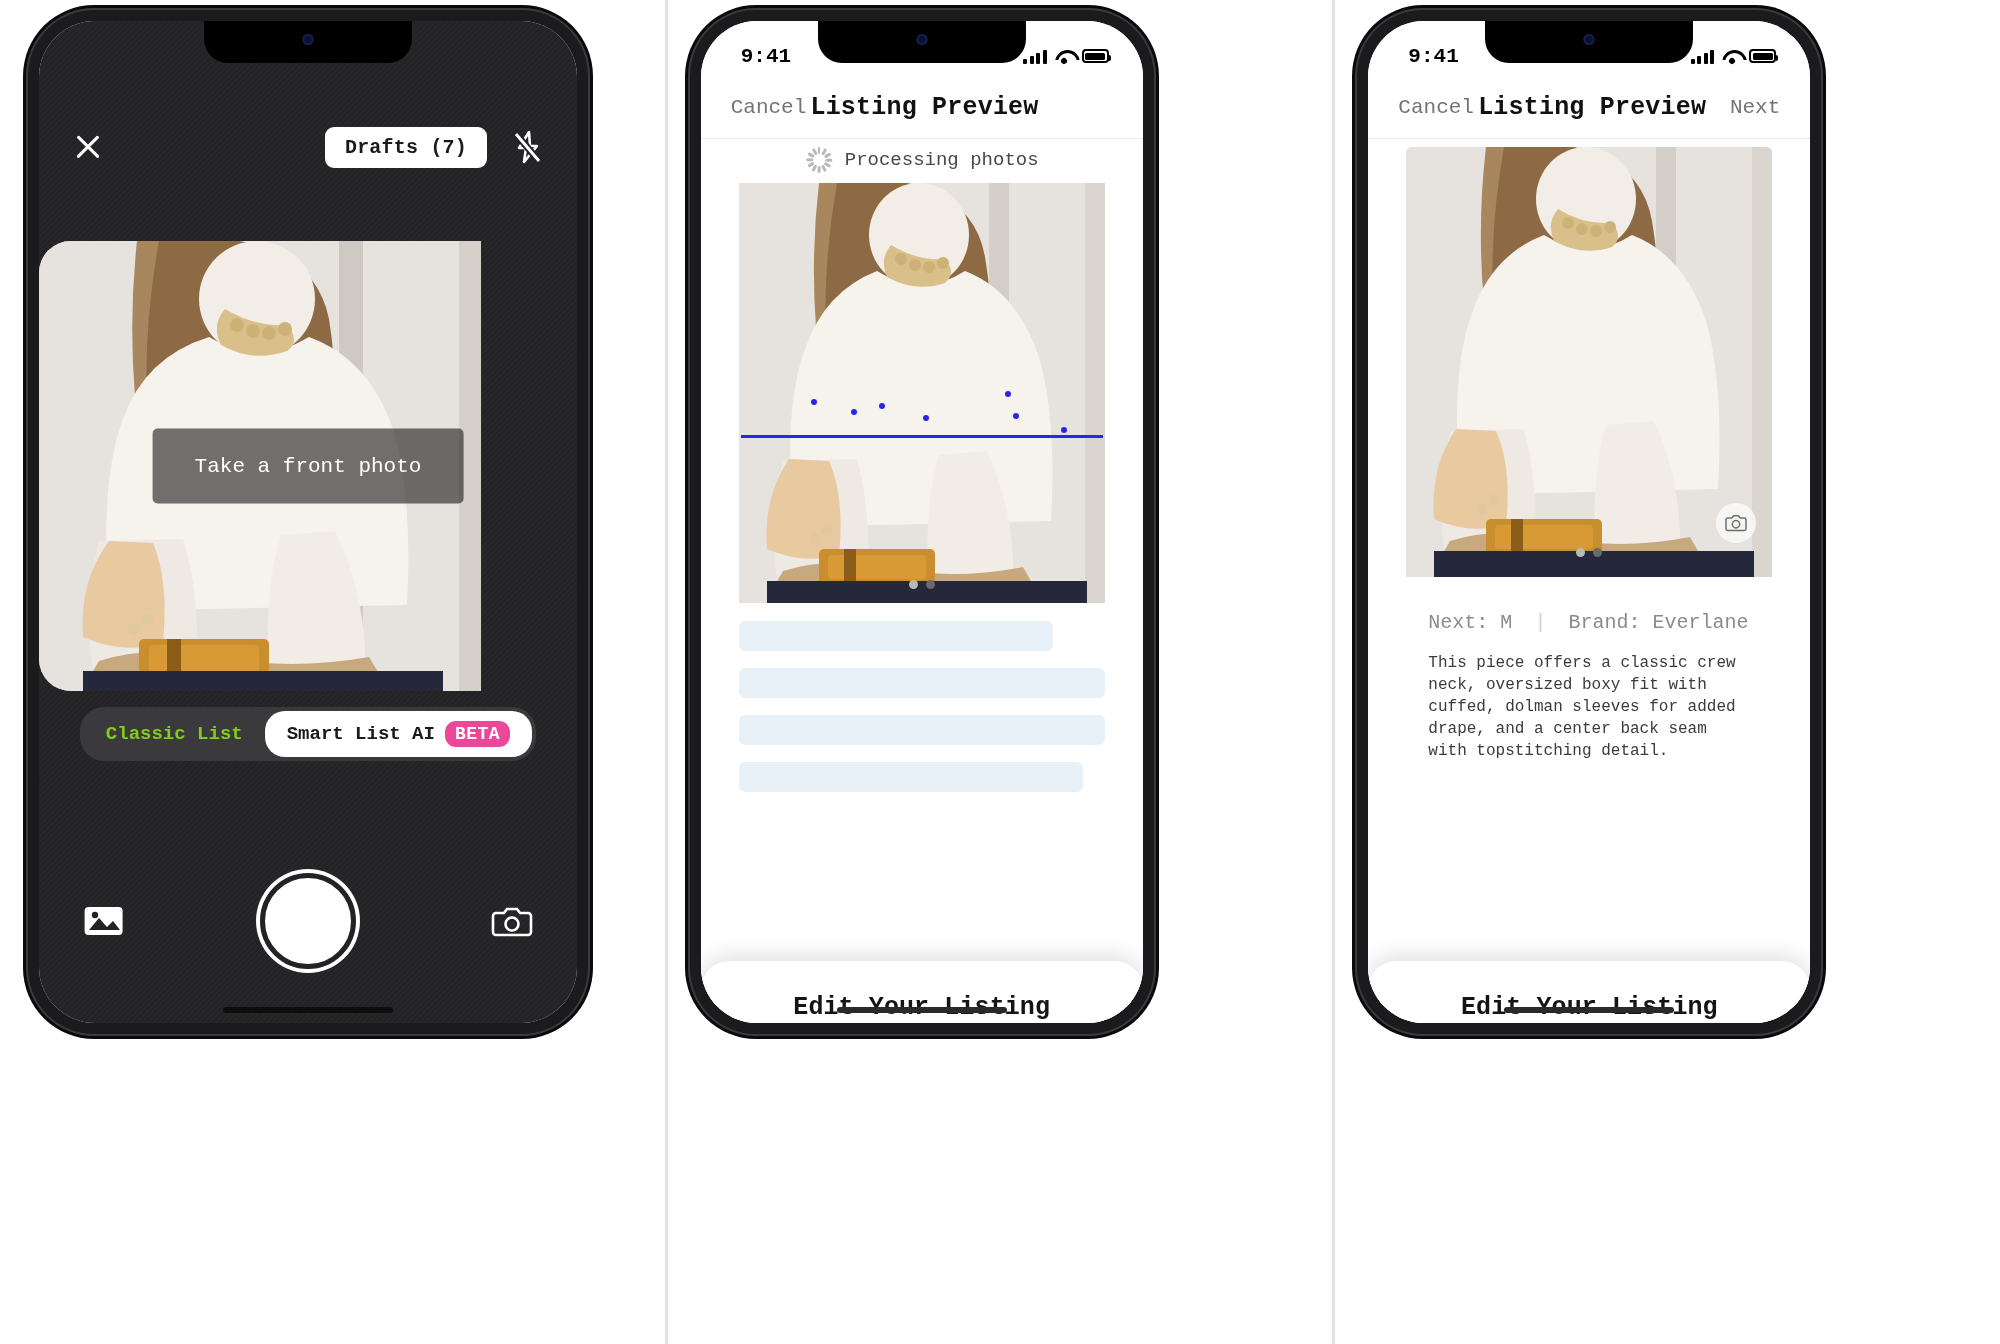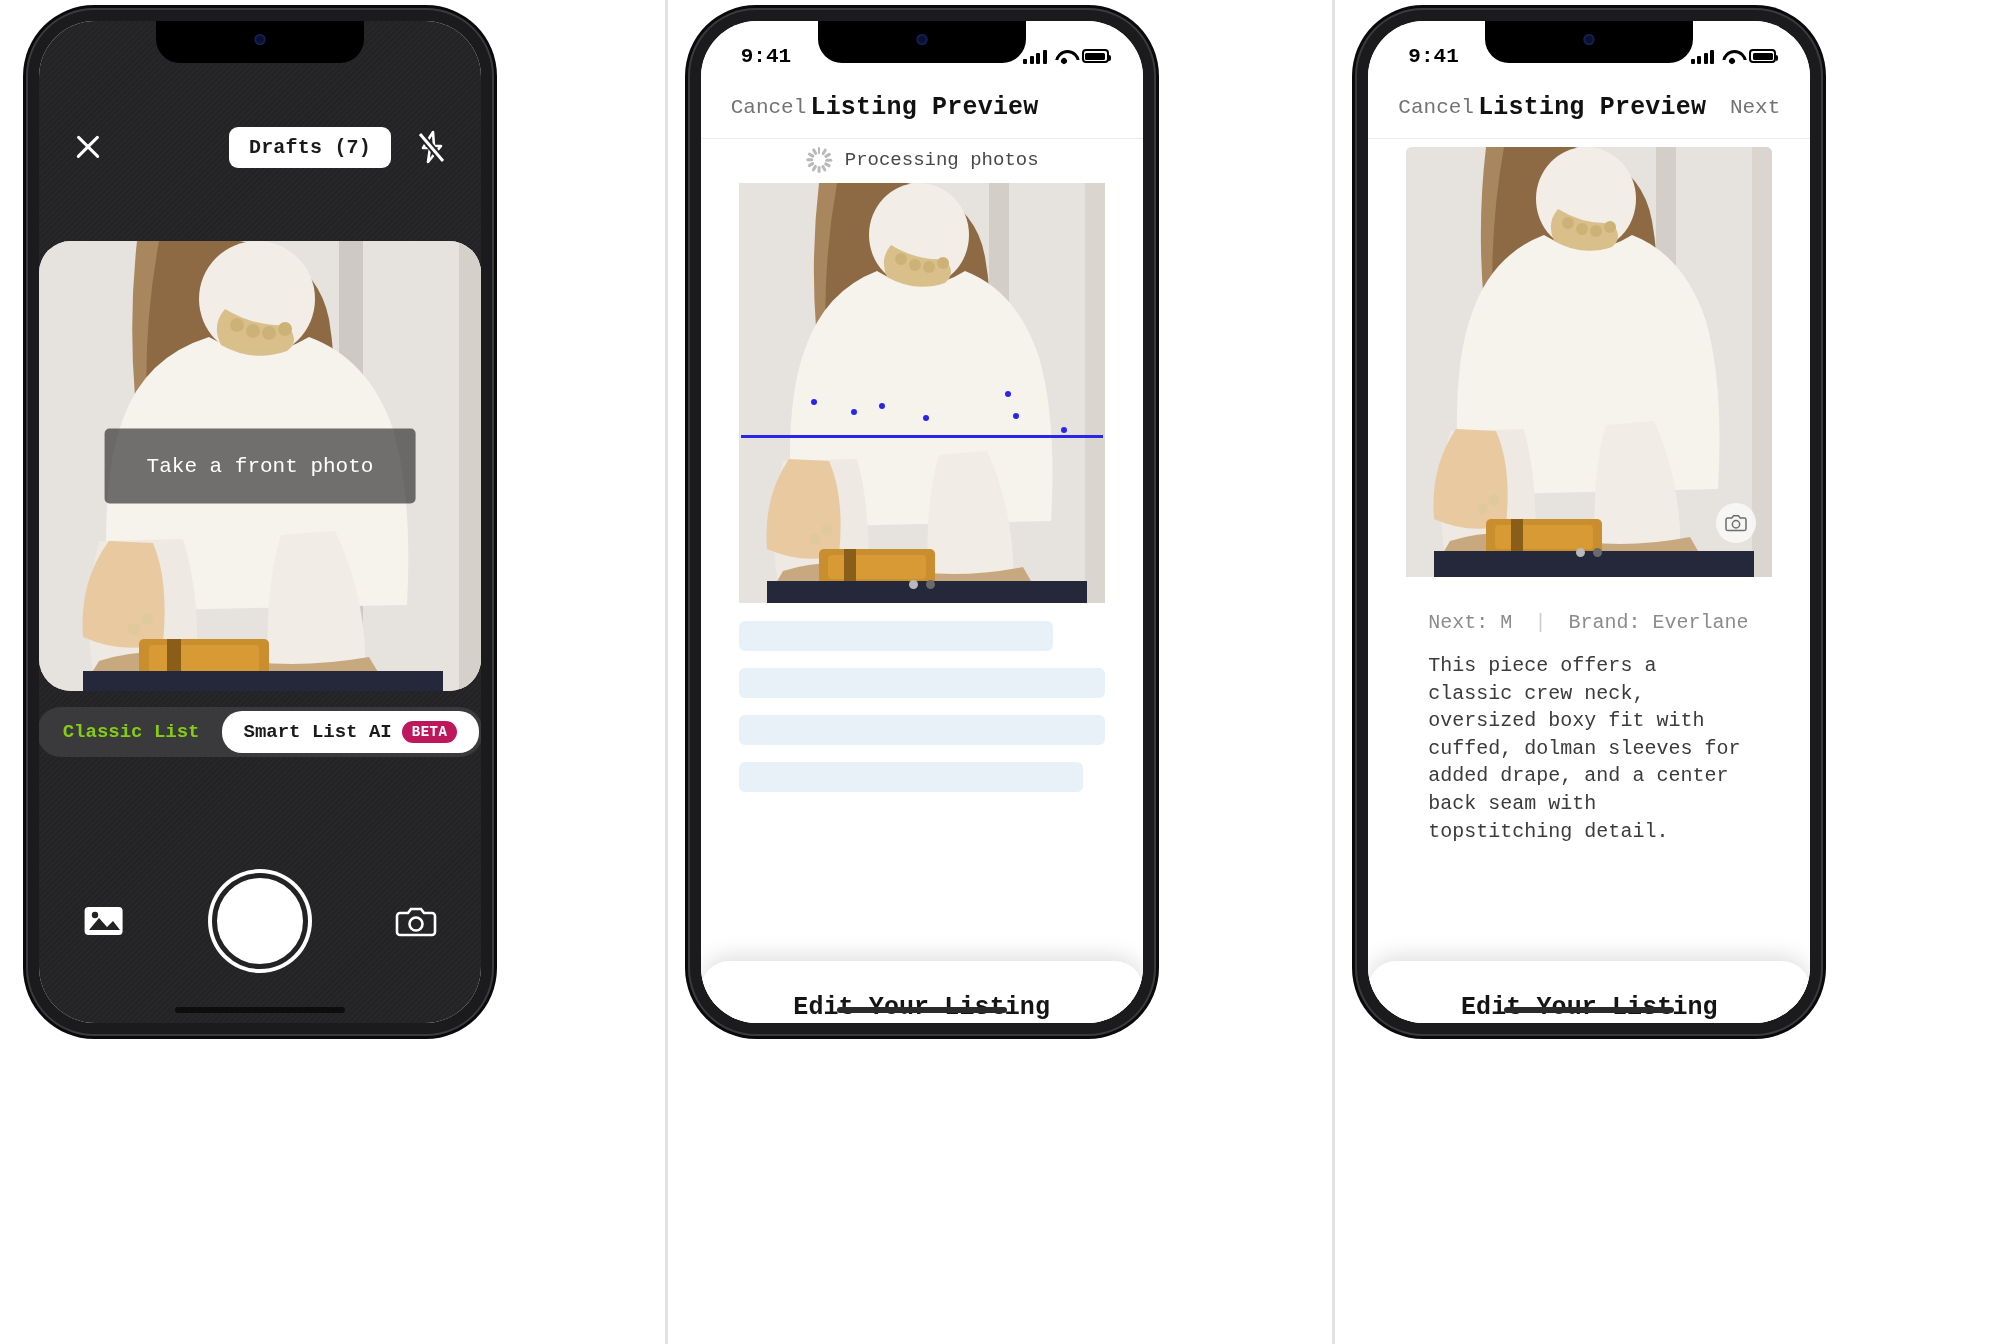--- a/index.html
+++ b/index.html
@@ -128,21 +128,21 @@
   }
   .mode-item {
     font-size: 19px; font-weight: 600; color: #84cc16;
     padding: 10px 22px; border-radius: 20px; white-space: nowrap;
   }
   .mode-item.active {
     background: #fff; color: #1a1a1a;
     display: flex; align-items: center; gap: 10px; text-align: center;
   }
   .beta-badge {
-    background: #be185d; color: #fff; font-size: 14px; font-weight: bold;
+    background: #ec4899; color: #fff; font-size: 18px; font-weight: bold;
     padding: 3px 10px; border-radius: 11px; letter-spacing: .5px;
   }
   .cam-controls {
     position: absolute; left: 0; right: 0; bottom: 42px; height: 120px;
     display: flex; align-items: center; justify-content: space-between;
     padding: 0 44px; z-index: 20;
   }
   .shutter {
     width: 96px; height: 96px; border-radius: 50%;
     background: #fff; border: 5px solid #232325;
@@ -204,21 +204,21 @@
   .skeleton div {
     height: 30px; border-radius: 6px; margin-bottom: 17px;
     background: #e8f0f8;
   }
 
   
   .listing { position: absolute; left: 38px; right: 38px; top: 572px; padding: 0 22px; }
   .listing h2 { font-size: 25px; font-weight: normal; color: #1a1a1a; letter-spacing: .1px; }
   .listing .meta { font-size: 20px; color: #8c8c8c; margin-top: 18px; }
   .listing .meta .sep { margin: 0 10px; color: #cfcfcf; }
-  .listing p { font-size: 20px; color: #3b3b3b; line-height: 1.38; margin-top: 18px; }
+  .listing p { font-size: 16px; color: #3b3b3b; line-height: 1.38; margin-top: 18px; }
   .listing .cat-label {
     font-size: 17px; color: #9b9b9b; letter-spacing: 1.3px; margin-top: 26px;
     border-top: 1.5px solid #eeeeee; padding-top: 20px;
   }
 
   
   .sheet {
     position: absolute; left: 0; right: 0; bottom: 0; top: 940px;
     background: #fff; border-radius: 28px 28px 0 0;
     box-shadow: 0 -5px 22px rgba(0,0,0,.13);
@@ -228,21 +228,21 @@
     text-align: center; font-size: 25px; font-weight: bold; color: #141414;
     padding-top: 32px; letter-spacing: .1px;
   }
 </style>
 </head>
 <body>
 
 <div class="stage">
 
   <div class="panel">
-    <div class="phone" style="left:26px; top:8px; width:468px; height:1028px;">
+    <div class="phone" style="left:26px; top:8px; width:564px; height:1028px;">
       <div class="screen">
         <div class="cam-screen"></div>
 
         <div class="notch">
             <div class="cam"></div>
           </div>
 
         <div class="cam-topbar">
           <div class="x-icon"></div>
           <div style="display:flex;align-items:center;gap:22px;">

